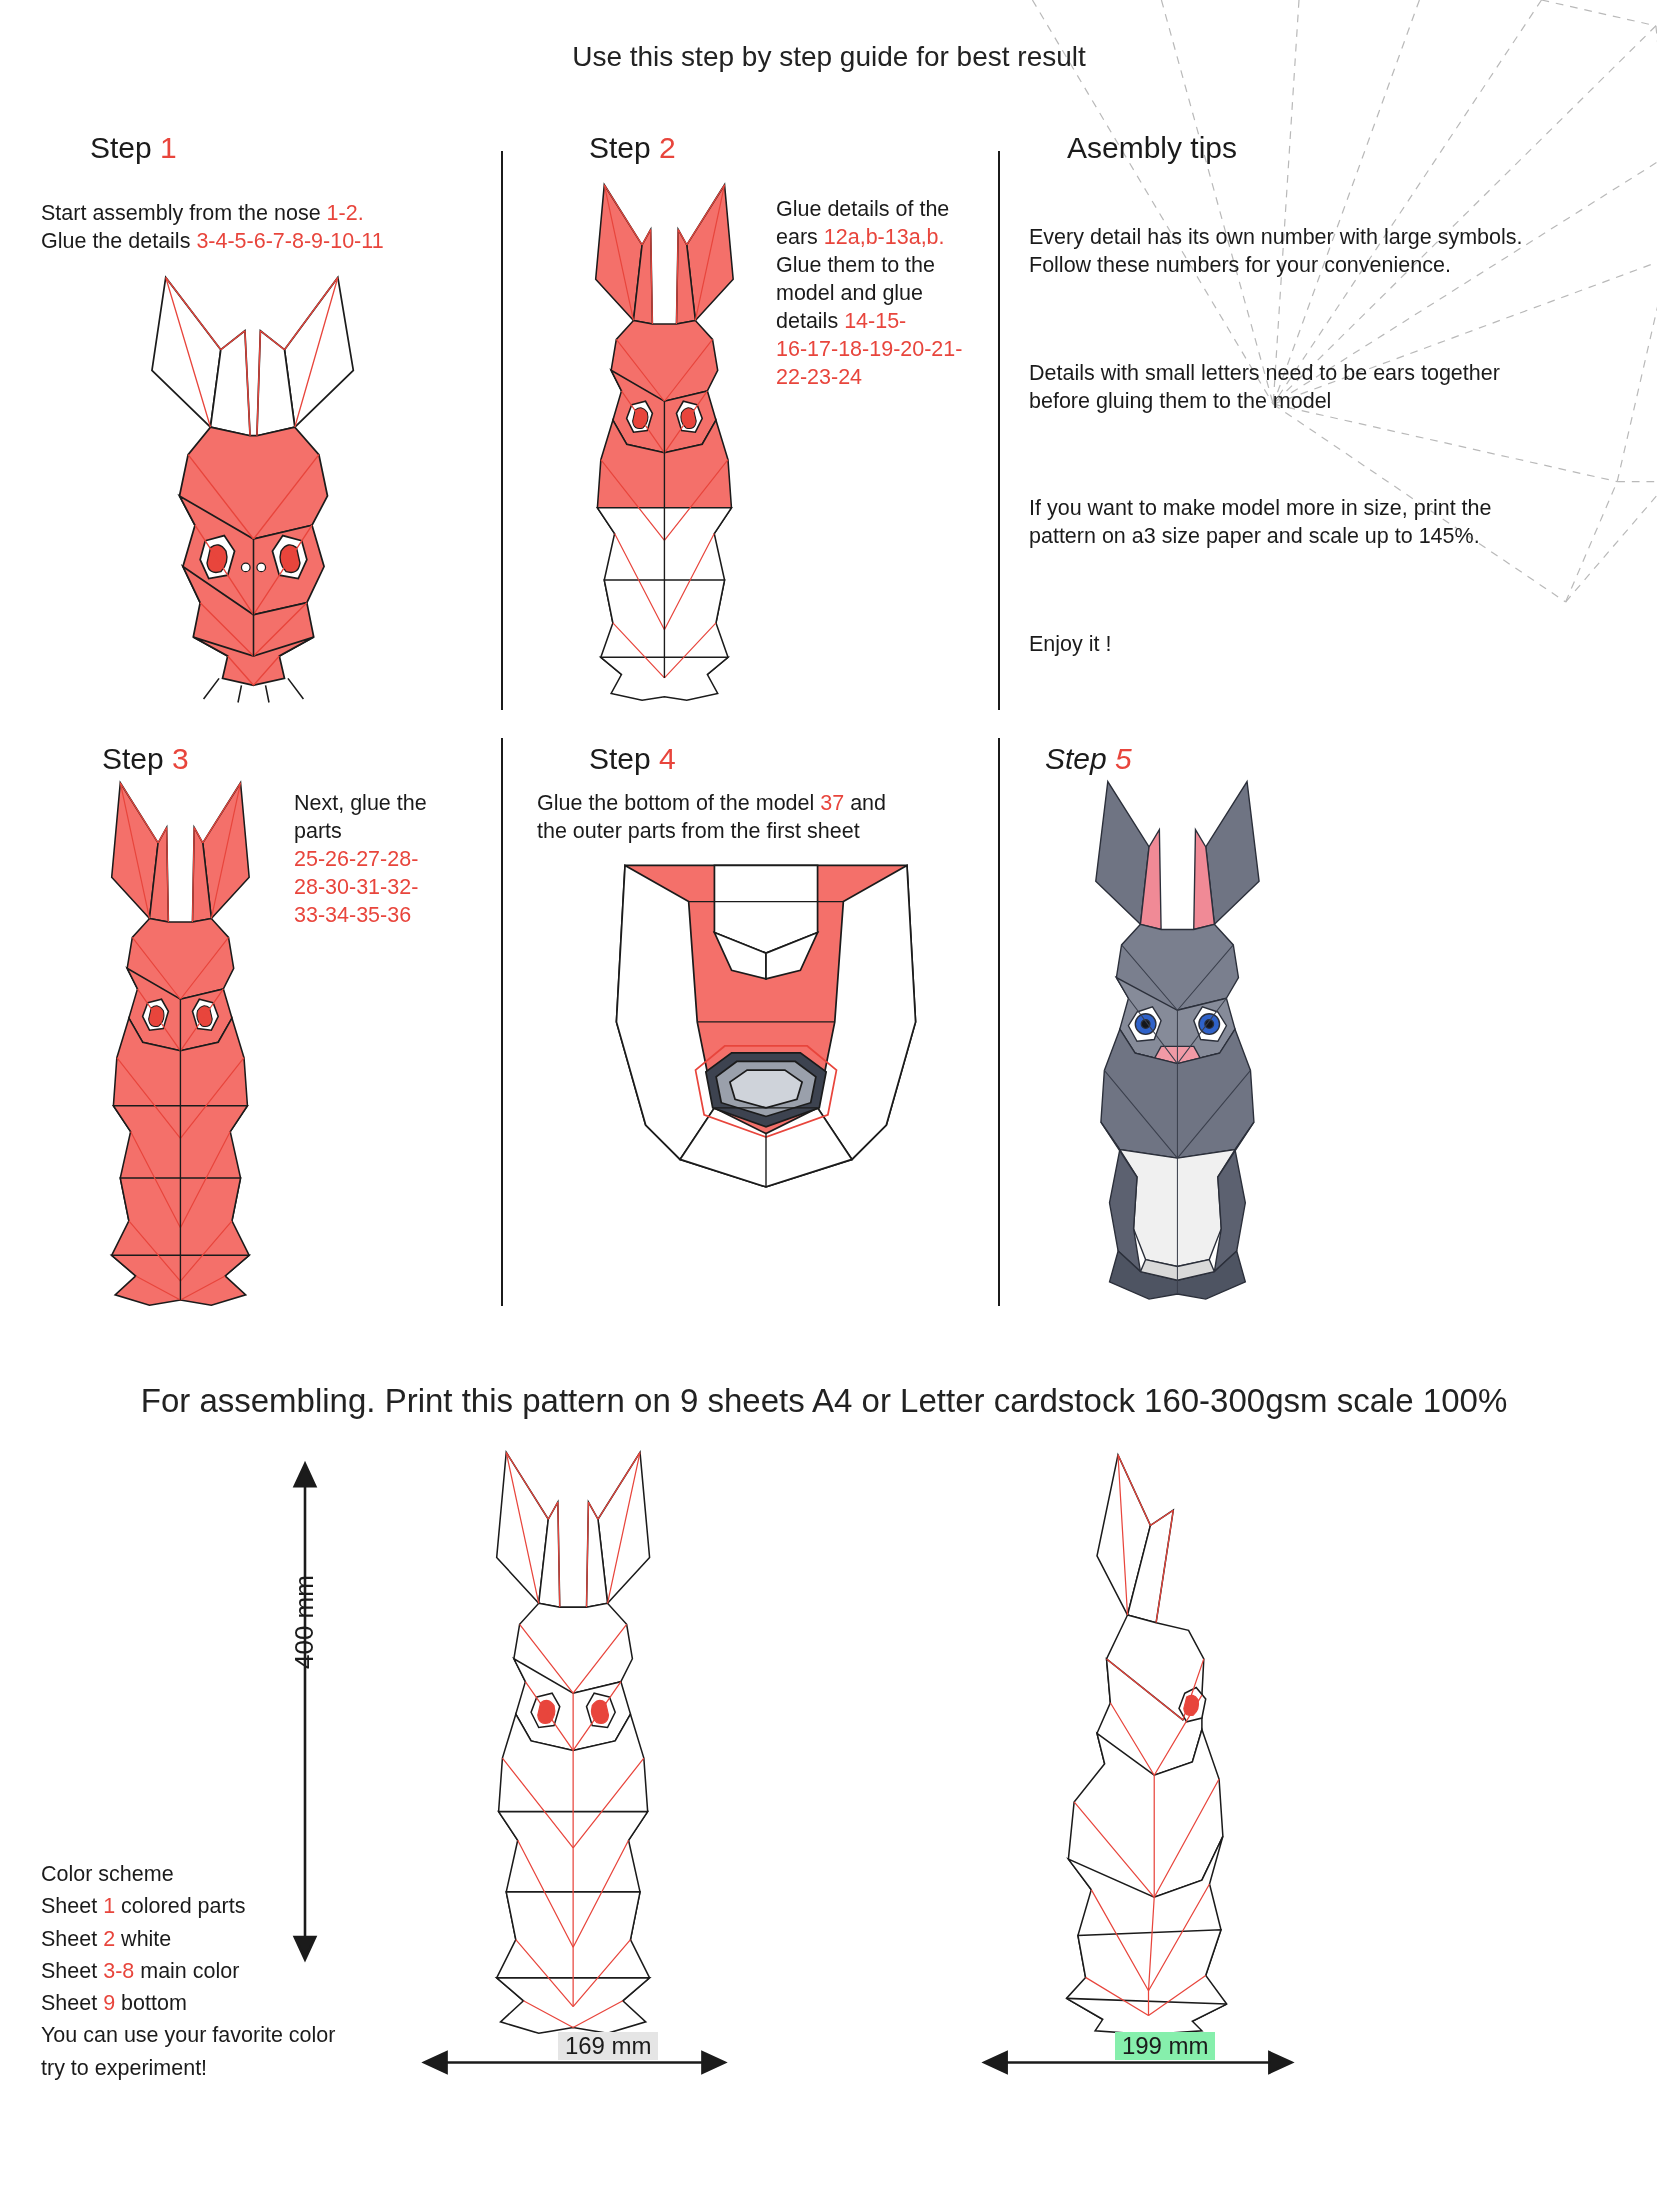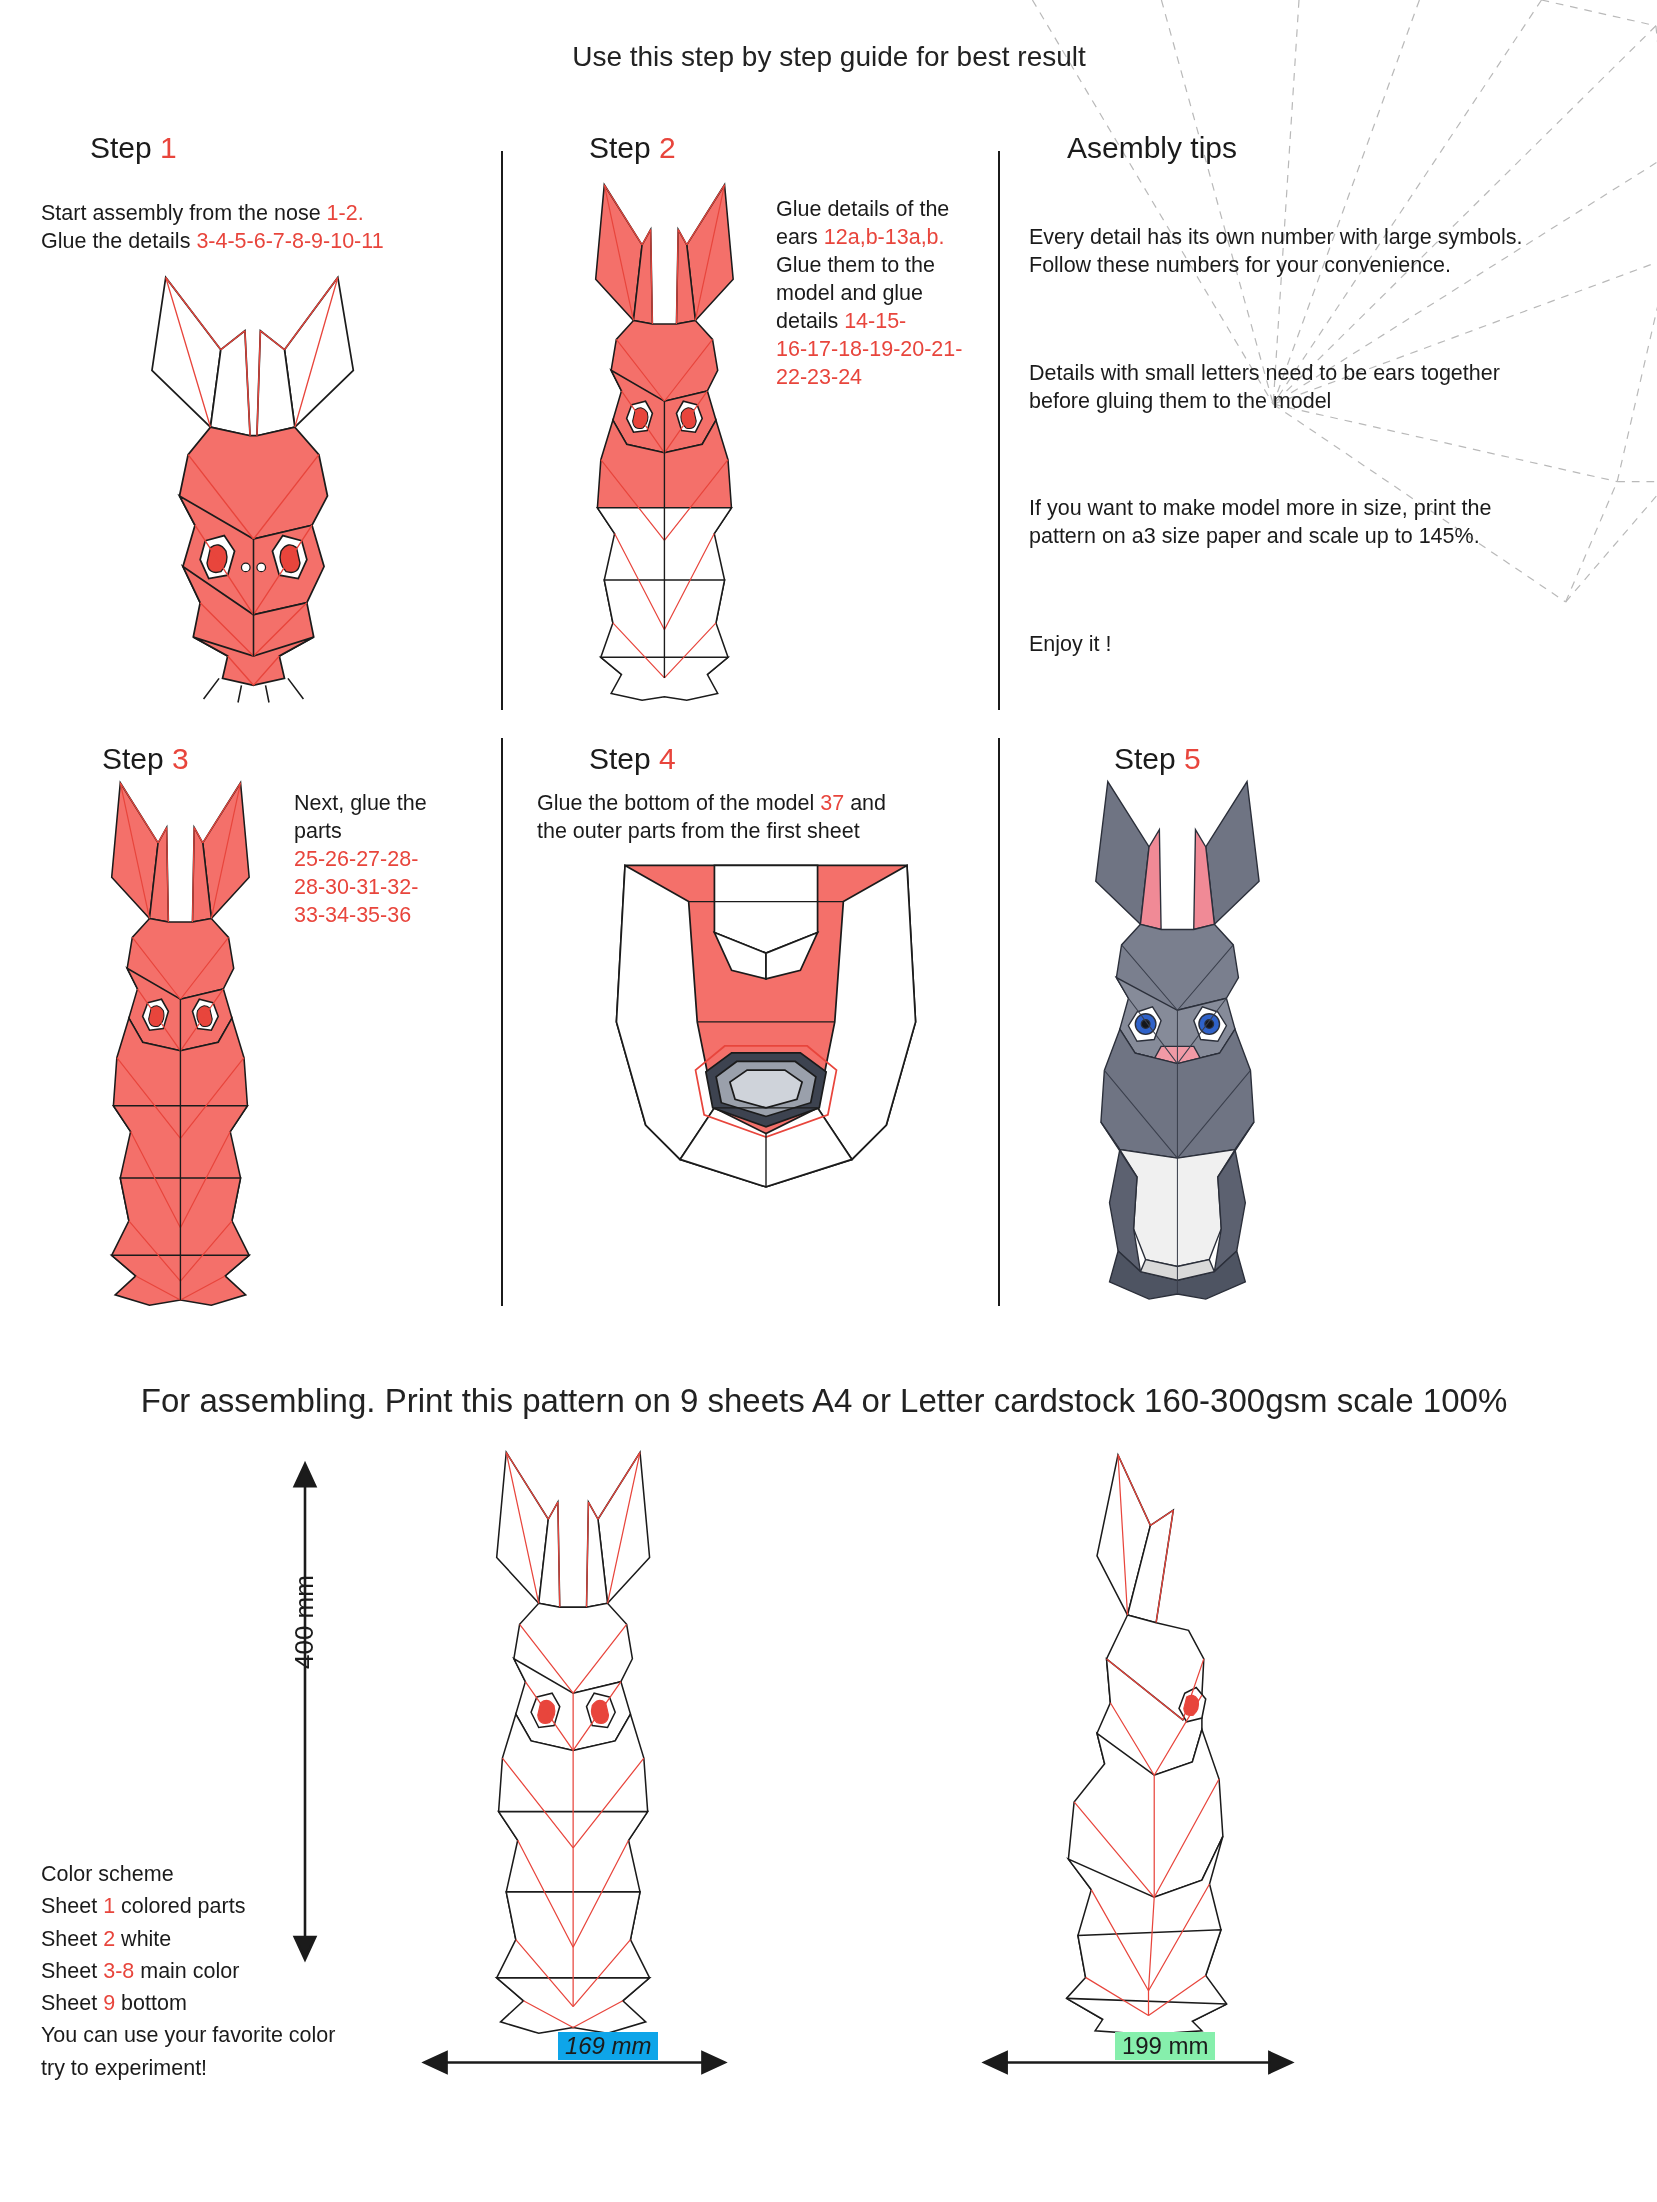--- a/index.html
+++ b/index.html
@@ -263,21 +263,21 @@
       </g>
       <g stroke="#e8453c" stroke-width="2" fill="none">
         <path d="M152 228 L248 228 L282 256 L272 308 L200 334 L128 308 L118 256 Z"></path>
       </g>
       <g stroke="#1b1b1b" stroke-width="1.6" fill="none">
         <path d="M110 60 L290 60 M120 200 L280 200 M140 300 L260 300 M200 330 L200 392"></path>
       </g>
     </svg>
   </div>
 
-  <div class="step-head" style="left:1114px; top:742px;">
+  <div class="step-head" style="left:1045px; top:742px;font-style:italic;">
     <span>Step</span>
     <span class="red">5</span>
   </div>
 
   <div class="fig" style="left:1051px; top:773px;">
     <svg width="258" height="533" viewBox="0 0 300 620">
       <g stroke="#2b2f3a" stroke-width="1.6">
 
         <polygon points="66,10 52,126 104,176 114,86" fill="#6f7483"></polygon>
         <polygon points="114,86 104,176 128,182 126,66" fill="#f08a96"></polygon>
@@ -376,21 +376,21 @@
     </svg>
   </div>
 
   <svg class="fig" style="left:423px; top:2048px;" width="303" height="29" viewBox="0 0 352 34">
     <g stroke="#1b1b1b" stroke-width="3" fill="#1b1b1b">
       <line x1="18" y1="17" x2="334" y2="17"></line>
       <polygon points="0,17 26,5 26,29"></polygon>
       <polygon points="352,17 326,5 326,29"></polygon>
     </g>
   </svg>
-  <div class="dimlabel" style="left:558px; top:2032px; background:#0ea5e9; padding:0 6.9px;font-style:italic;">169 mm</div>
+  <div class="dimlabel" style="left:558px; top:2032px; background:#e5e5e5; padding:0 6.9px;">169 mm</div>
 
   <svg class="fig" style="left:983px; top:2048px;" width="310" height="29" viewBox="0 0 360 34">
     <g stroke="#1b1b1b" stroke-width="3" fill="#1b1b1b">
       <line x1="18" y1="17" x2="342" y2="17"></line>
       <polygon points="0,17 26,5 26,29"></polygon>
       <polygon points="360,17 334,5 334,29"></polygon>
     </g>
   </svg>
   <div class="dimlabel" style="left:1115px; top:2032px; background:#86efac; padding:0 6.9px;">199 mm</div>
 

